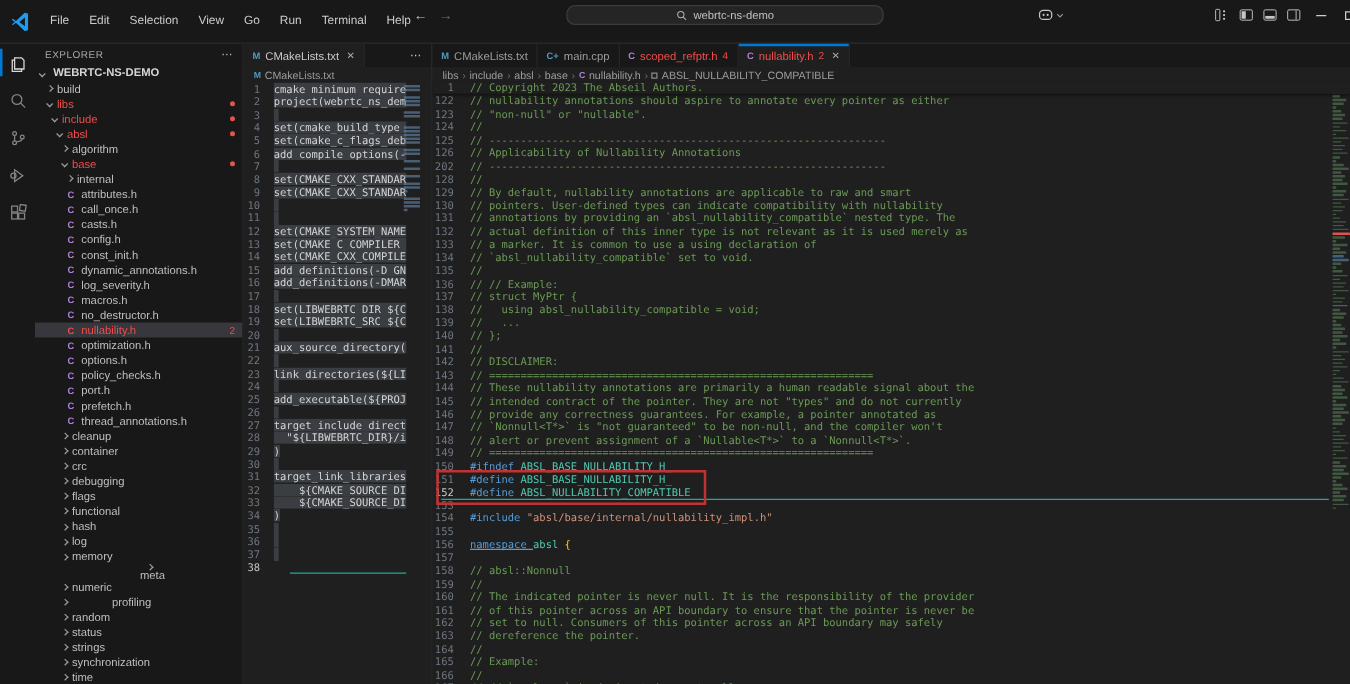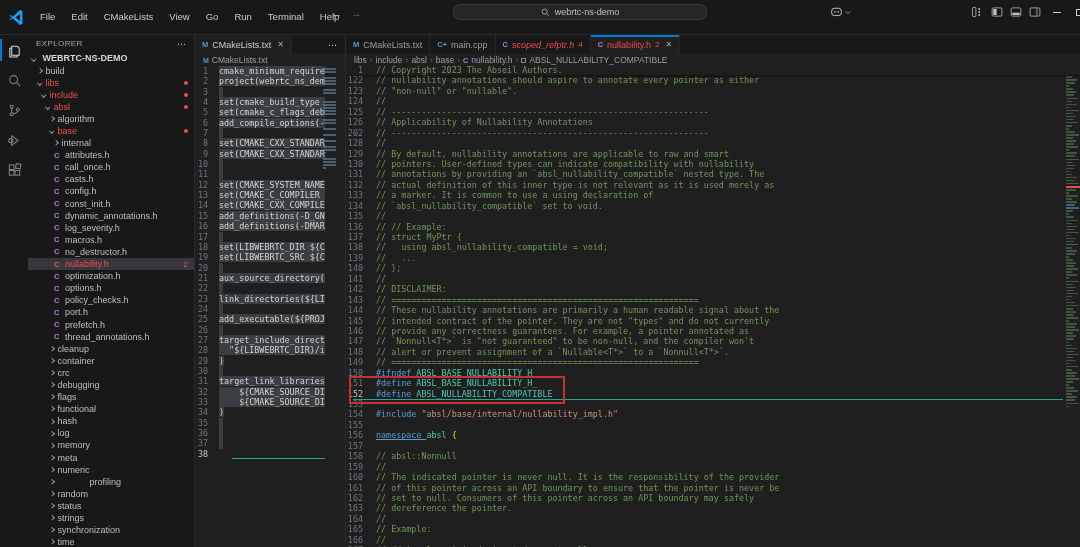--- a/index.html
+++ b/index.html
@@ -48,21 +48,21 @@
   .group{display:flex;flex-direction:column;background:#1f1f1f;}
   .group1{width:150px;flex:none;}
   .group2{flex:1;border-left:1px solid #2b2b2b;min-width:0;}
   .tabsrow{height:20px;background:#181818;display:flex;border-bottom:1px solid #252525;flex:none;}
   .tab{display:flex;align-items:center;padding:0 7px;gap:4px;border-right:1px solid #252525;
     font-size:9px;color:#9d9d9d;position:relative;white-space:nowrap;}
   .tab.active{background:#1f1f1f;color:#cccccc;}
   .tab.accent::before{content:"";position:absolute;top:0;left:0;right:0;height:1.5px;background:#0078d4;}
   .ticon{font-size:7.5px;font-weight:bold;}
   .ticon.m{color:#519aba;} .ticon.c{color:#b180d7;} .ticon.cpp{color:#519aba;}
-  .tab .tlabel.italic{font-style:italic;}
+  .tab .tlabel.italic{}
   .tab .tlabel.errl{color:#f14c4c;}
   .tab .tcount{font-size:8px;color:#f14c4c;}
   .tab .tclose{font-size:8px;color:#aaaaaa;margin-left:2px;}
   .tabs-more{margin-left:auto;color:#cccccc;font-size:9px;padding:0 8px;display:flex;align-items:center;}
   .bcrow{height:10px;display:flex;align-items:center;font-size:8.5px;color:#9d9d9d;
     padding-left:8px;gap:3px;flex:none;background:#1f1f1f;white-space:nowrap;overflow:hidden;}
   .bc-sep{color:#6a6a6a;}
   .bc-ic{font-size:7px;font-weight:bold;color:#b180d7;}
   .bc-ic.m{color:#519aba;}
   .bc-sym{width:5px;height:5px;border:1px solid #8a8a8a;display:inline-block;}
@@ -95,21 +95,21 @@
 </head>
 <body>
 
 <div class="titlebar">
   <svg class="vslogo" viewBox="0 0 24 24">
     <path fill="#1F9CF0" d="M17.5 0 21.5 1.6 V22.4 L17.5 24 6 13.2 2.2 16.1 0.5 15.2 4.6 12 0.5 8.8 2.2 7.9 6 10.8 Z M17.5 6.5 10.3 12 17.5 17.5 Z"></path>
   </svg>
   <div class="menus">
       <span class="menu">File</span>
       <span class="menu">Edit</span>
-      <span class="menu">CMakeLists</span>
+      <span class="menu">Selection</span>
       <span class="menu">View</span>
       <span class="menu">Go</span>
       <span class="menu">Run</span>
       <span class="menu">Terminal</span>
       <span class="menu">Help</span>
     </div>
   <div class="navarrows">
     <span class="nav-back">←</span>
     <span class="nav-fwd">→</span>
   </div>
@@ -326,21 +326,21 @@
           <span>hash</span>
         </div>
         <div class="trow" style="padding-left: 22px;">
           <span class="chev right"></span>
           <span>log</span>
         </div>
         <div class="trow" style="padding-left: 22px;">
           <span class="chev right"></span>
           <span>memory</span>
         </div>
-        <div class="trow" style="padding-left: 22px;">
+        <div class="trow" style="padding-left: 22px; flex-direction: column;">
           <span class="chev right"></span>
           <span>meta</span>
         </div>
         <div class="trow" style="padding-left: 22px;">
           <span class="chev right"></span>
           <span>numeric</span>
         </div>
         <div class="trow" style="padding-left: 22px; gap: 32px;">
           <span class="chev right"></span>
           <span>profiling</span>

